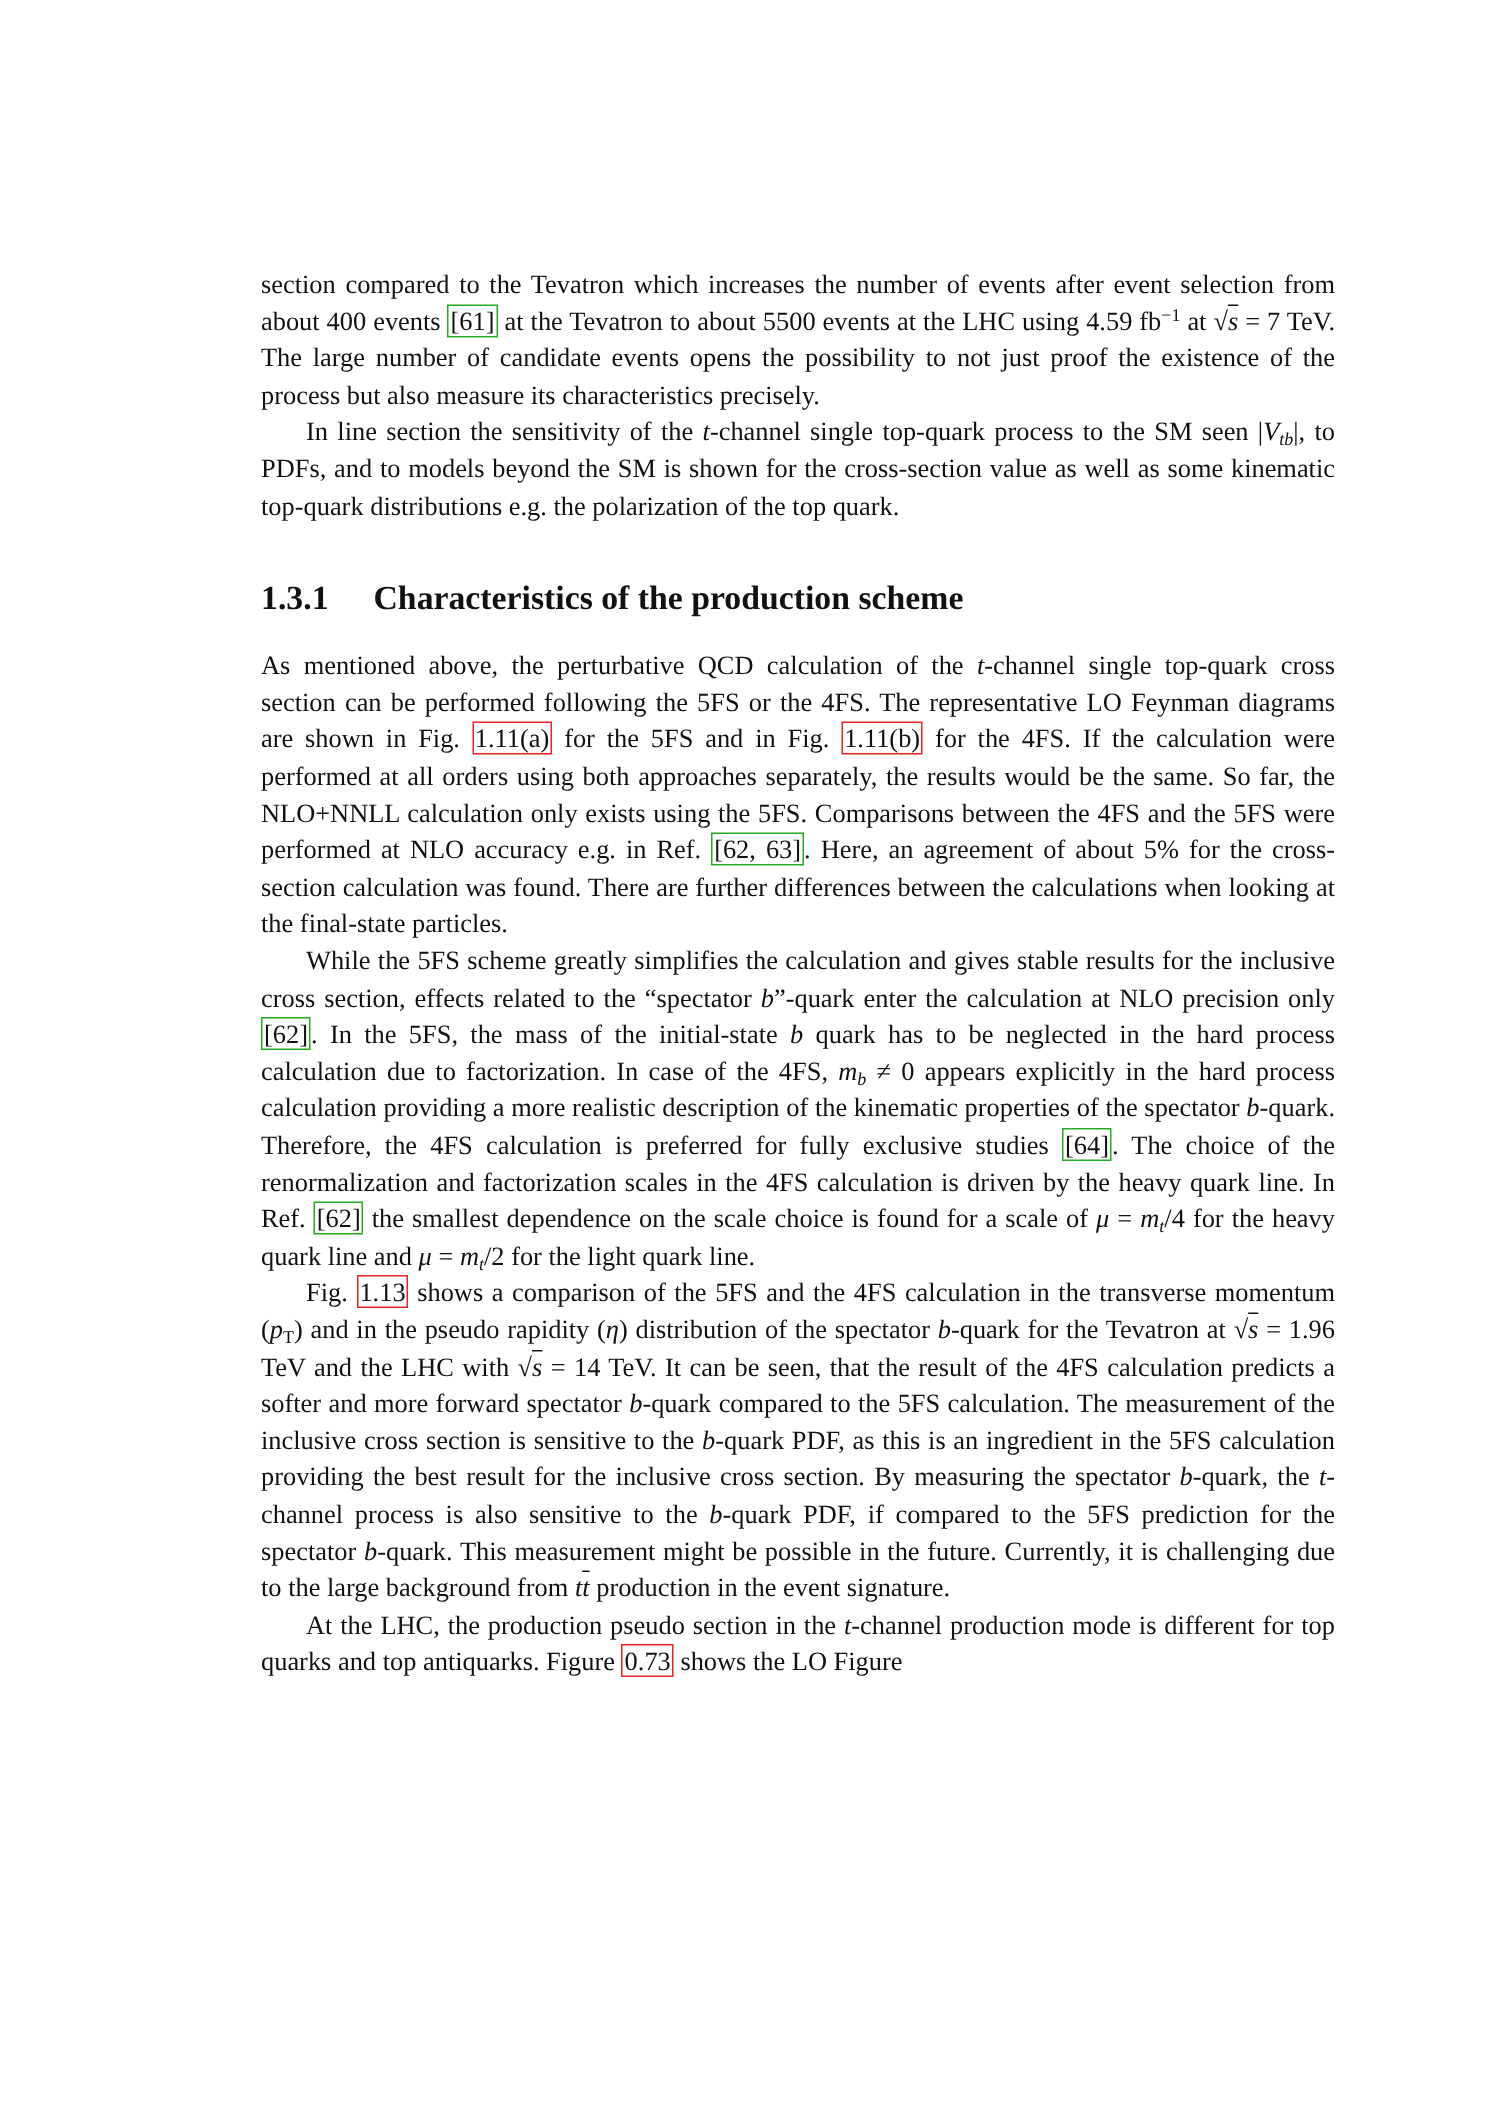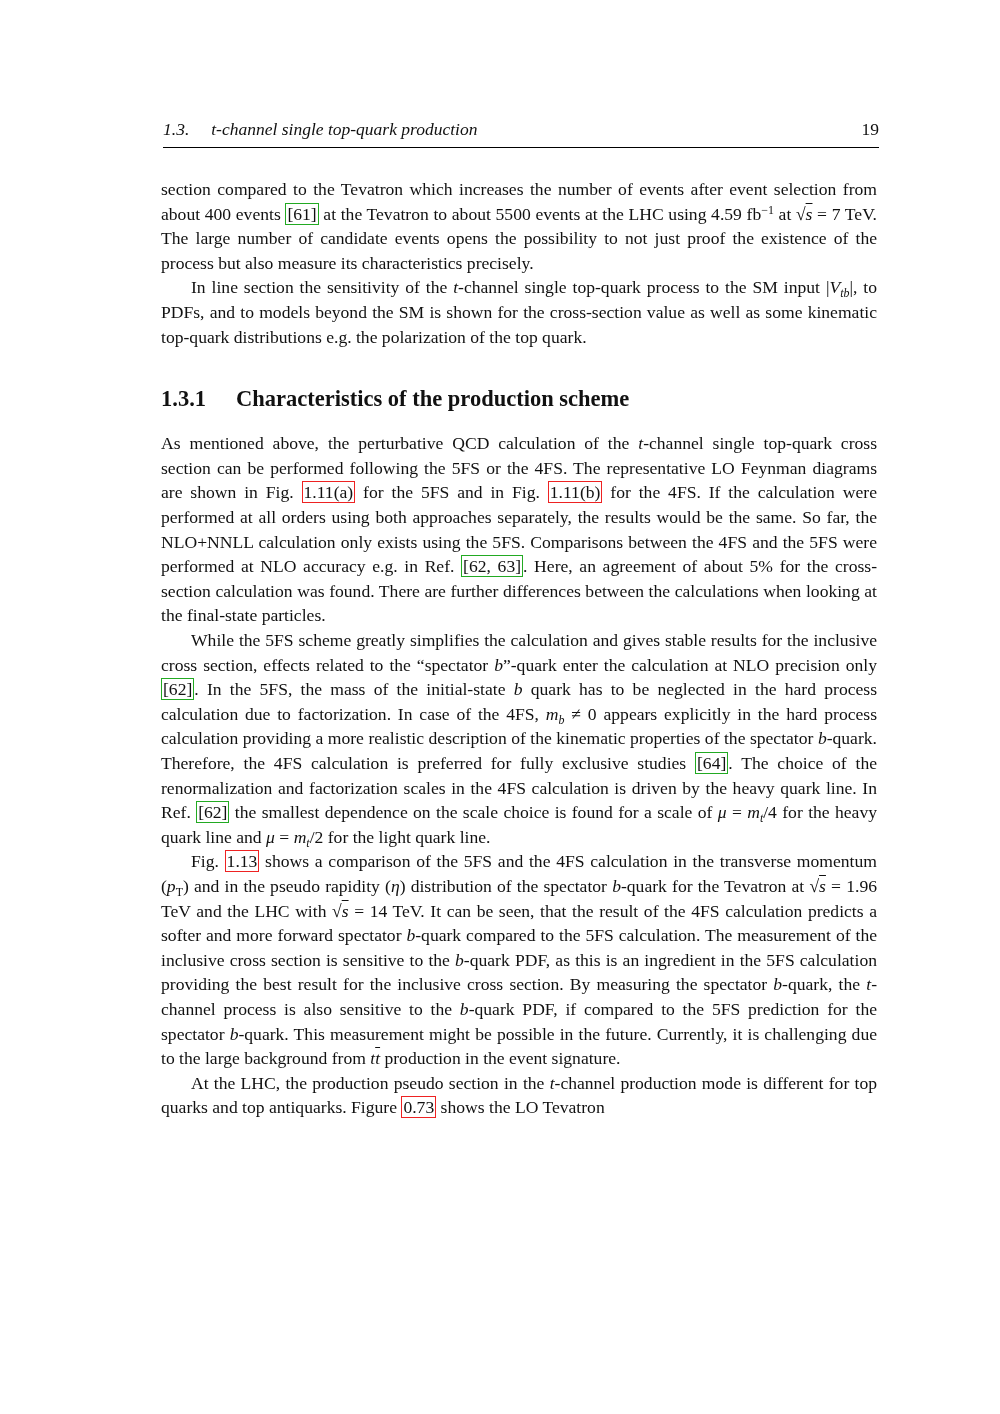--- a/index.html
+++ b/index.html
@@ -24,21 +24,21 @@
     padding-bottom: 7px;
     font-size: 17.5px;
   }
   .header-number { font-style: italic; margin-right: 22px; }
   .header-title  { font-style: italic; }
   .header-page   { margin-left: auto; font-style: normal; }
 
   
   .text-block {
     position: absolute;
-    top: 177px; left: 161px; width: 716px;
+    top: 177px; left: 174px; width: 716px;
     font-size: 17.6px;
     line-height: 24.6px;
     text-align: justify;
   }
   .text-block p { margin: 0; }
   .text-block p.indent { text-indent: 30px; }
 
   h2.subsection {
     font-size: 22.5px;
     font-weight: bold;
@@ -55,29 +55,24 @@
 
   .cite-box { border: 1px solid var(--cite-color, #22aa22); padding: 0 1px; }
   .ref-box  { border: 1px solid var(--ref-color,  #ee2222); padding: 0 1px; }
   .sqrt-arg { font-style: italic; text-decoration: overline; }
 </style>
 </head>
 <body>
 
 <div class="page">
 
-  <header class="running-header">
-    <span class="header-number">1.3.</span>
-    <span class="header-title">t-channel single top-quark production</span>
-    <span class="header-page">19</span>
-  </header>
 
   <main class="text-block">
       <p><span>section compared to the Tevatron which increases the number of events after event selection from about 400 events </span><span class="cite-box">[61]</span><span> at the Tevatron to about 5500 events at the LHC using 4.59 fb</span><sup>−1</sup><span> at </span><span><span>√</span><span class="sqrt-arg">s</span></span><span> = 7 TeV. The large number of candidate events opens the possibility to not just proof the existence of the process but also measure its characteristics precisely.</span></p>
-      <p class="indent"><span>In line section the sensitivity of the </span><span class="it">t</span><span>-channel single top-quark process to the SM input |</span><span class="it">V</span><sub class="it">tb</sub><span>|, to PDFs, and to models beyond the SM is shown for the cross-section value as well as some kinematic top-quark distributions e.g. the polarization of the top quark.</span></p>
+      <p class="indent"><span>In line section the sensitivity of the </span><span class="it">t</span><span>-channel single top-quark process to the SM seen |</span><span class="it">V</span><sub class="it">tb</sub><span>|, to PDFs, and to models beyond the SM is shown for the cross-section value as well as some kinematic top-quark distributions e.g. the polarization of the top quark.</span></p>
       <h2 class="subsection"><span class="sec-num">1.3.1</span><span>Characteristics of the production scheme</span></h2>
       <p><span>As mentioned above, the perturbative QCD calculation of the </span><span class="it">t</span><span>-channel single top-quark cross section can be performed following the 5FS or the 4FS. The representative LO Feynman diagrams are shown in Fig. </span><span class="ref-box">1.11(a)</span><span> for the 5FS and in Fig. </span><span class="ref-box">1.11(b)</span><span> for the 4FS. If the calculation were performed at all orders using both approaches separately, the results would be the same. So far, the NLO+NNLL calculation only exists using the 5FS. Comparisons between the 4FS and the 5FS were performed at NLO accuracy e.g. in Ref. </span><span class="cite-box">[62, 63]</span><span>. Here, an agreement of about 5% for the cross-section calculation was found. There are further differences between the calculations when looking at the final-state particles.</span></p>
       <p class="indent"><span>While the 5FS scheme greatly simplifies the calculation and gives stable results for the inclusive cross section, effects related to the “spectator </span><span class="it">b</span><span>”-quark enter the calculation at NLO precision only </span><span class="cite-box">[62]</span><span>. In the 5FS, the mass of the initial-state </span><span class="it">b</span><span> quark has to be neglected in the hard process calculation due to factorization. In case of the 4FS, </span><span class="it">m</span><sub class="it">b</sub><span> ≠ 0 appears explicitly in the hard process calculation providing a more realistic description of the kinematic properties of the spectator </span><span class="it">b</span><span>-quark. Therefore, the 4FS calculation is preferred for fully exclusive studies </span><span class="cite-box">[64]</span><span>. The choice of the renormalization and factorization scales in the 4FS calculation is driven by the heavy quark line. In Ref. </span><span class="cite-box">[62]</span><span> the smallest dependence on the scale choice is found for a scale of </span><span class="it">μ</span><span> = </span><span class="it">m</span><sub class="it">t</sub><span>/4 for the heavy quark line and </span><span class="it">μ</span><span> = </span><span class="it">m</span><sub class="it">t</sub><span>/2 for the light quark line.</span></p>
       <p class="indent"><span>Fig. </span><span class="ref-box">1.13</span><span> shows a comparison of the 5FS and the 4FS calculation in the transverse momentum (</span><span class="it">p</span><sub>T</sub><span>) and in the pseudo rapidity (</span><span class="it">η</span><span>) distribution of the spectator </span><span class="it">b</span><span>-quark for the Tevatron at </span><span><span>√</span><span class="sqrt-arg">s</span></span><span> = 1.96 TeV and the LHC with </span><span><span>√</span><span class="sqrt-arg">s</span></span><span> = 14 TeV. It can be seen, that the result of the 4FS calculation predicts a softer and more forward spectator </span><span class="it">b</span><span>-quark compared to the 5FS calculation. The measurement of the inclusive cross section is sensitive to the </span><span class="it">b</span><span>-quark PDF, as this is an ingredient in the 5FS calculation providing the best result for the inclusive cross section. By measuring the spectator </span><span class="it">b</span><span>-quark, the </span><span class="it">t</span><span>-channel process is also sensitive to the </span><span class="it">b</span><span>-quark PDF, if compared to the 5FS prediction for the spectator </span><span class="it">b</span><span>-quark. This measurement might be possible in the future. Currently, it is challenging due to the large background from </span><span class="it">t</span><span class="it bar">t</span><span> production in the event signature.</span></p>
-      <p class="indent"><span>At the LHC, the production pseudo section in the </span><span class="it">t</span><span>-channel production mode is different for top quarks and top antiquarks. Figure </span><span class="ref-box">0.73</span><span> shows the LO Tevatron</span></p>
+      <p class="indent"><span>At the LHC, the production pseudo section in the </span><span class="it">t</span><span>-channel production mode is different for top quarks and top antiquarks. Figure </span><span class="ref-box">0.73</span><span> shows the LO Figure</span></p>
     </main>
 
 </div>
 
 </body></html>

